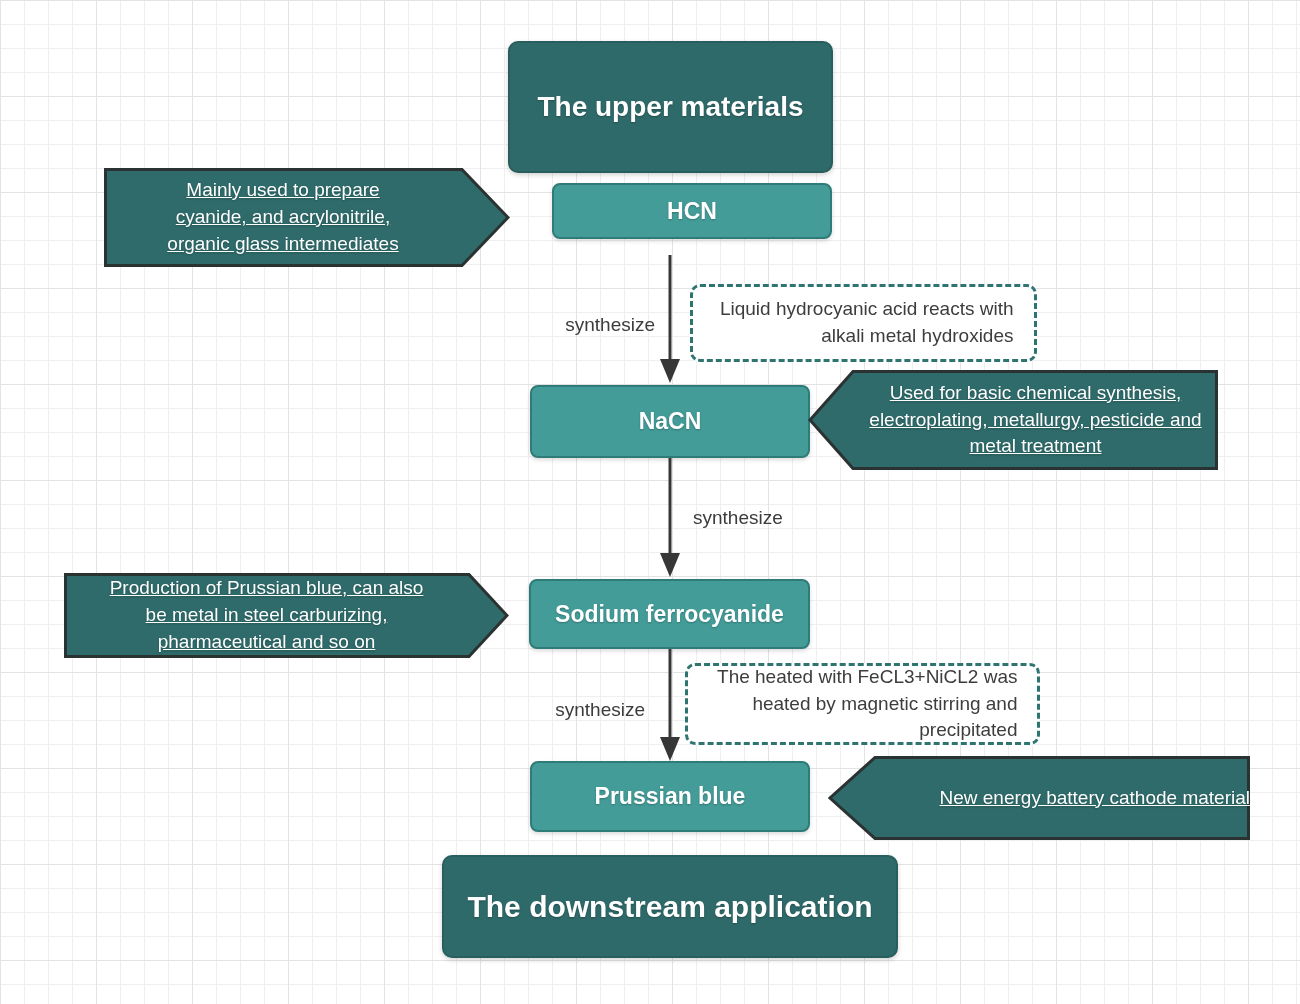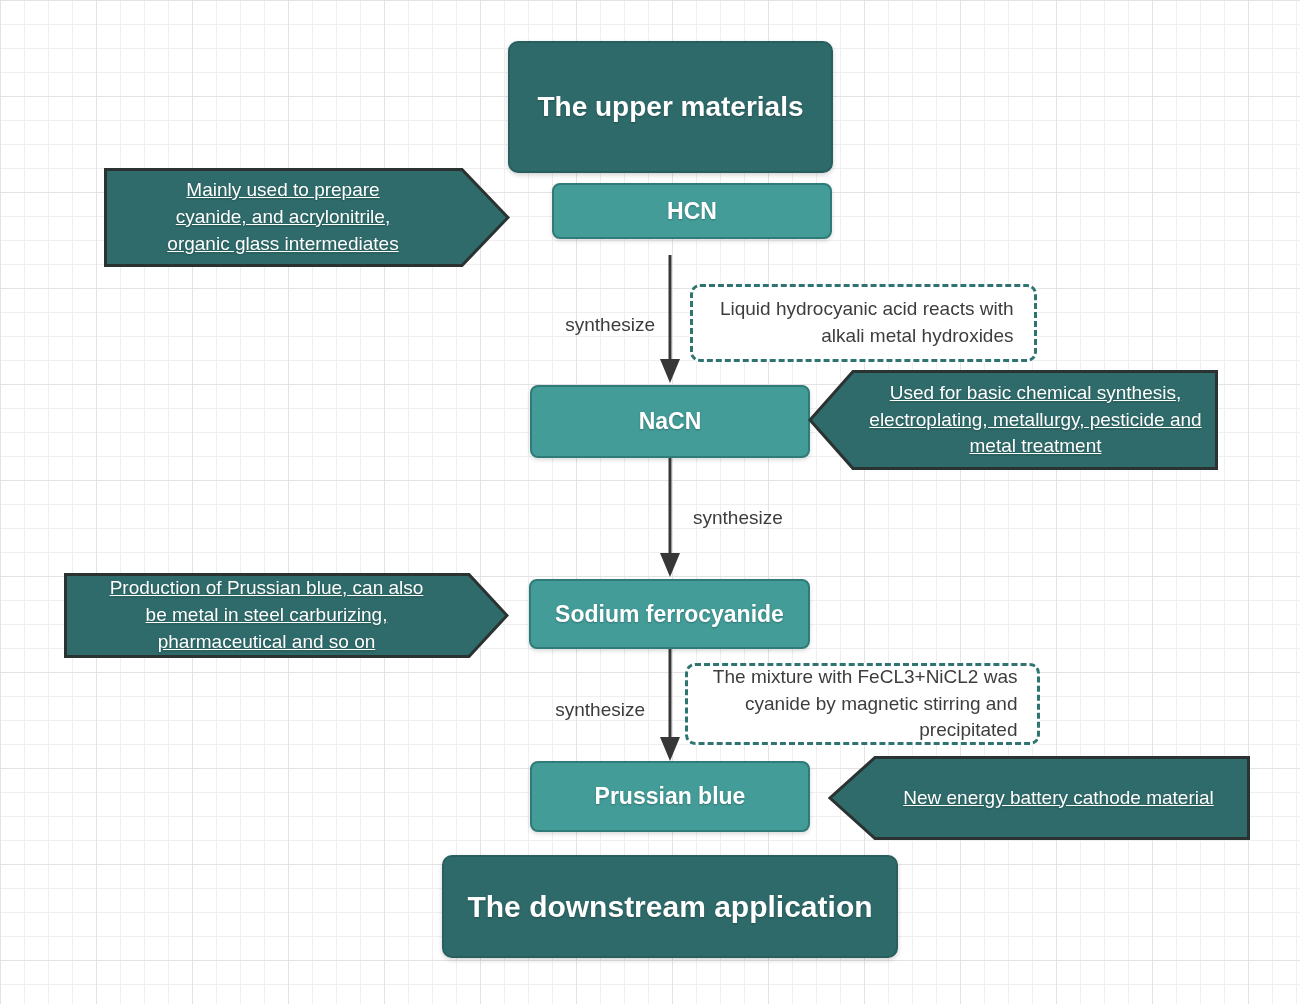--- a/index.html
+++ b/index.html
@@ -81,21 +81,21 @@
 
   .callout-r1 { left: 808px; top: 370px; width: 410px; height: 100px; }
   .callout-r1 .callout-text { left: 45px; right: 0; }
   .callout-r1 .callout-text span { max-width: 340px; }
 
   .callout-l2 { left: 64px; top: 573px; width: 445px; height: 85px; }
   .callout-l2 .callout-text { left: 0; width: 405px; }
   .callout-l2 .callout-text span { max-width: 320px; }
 
   .callout-r2 { left: 828px; top: 756px; width: 422px; height: 84px; }
-  .callout-r2 .callout-text { left: 47px; right: 8px; }
+  .callout-r2 .callout-text { left: 47px; right: 0; justify-content: flex-end; }
   .callout-r2 .callout-text span { max-width: 360px; }
 
   
   .note {
     background: #ffffff;
     border: 3px dashed #2e7572;
     border-radius: 10px;
     color: #3d3d3d;
     font-size: 19px;
     line-height: 1.4;
@@ -192,21 +192,21 @@
     <span>Sodium ferrocyanide</span>
   </div>
 
   <svg class="arrow arrow-3" viewBox="0 0 26 112">
     <line x1="13" y1="0" x2="13" y2="90" stroke="#373737" stroke-width="3"></line>
     <polygon points="3,88 23,88 13,112" fill="#373737"></polygon>
   </svg>
   <div class="edge-label edge-label-3">synthesize</div>
 
   <div class="abs note note-3">
-    <span>The mixture with FeCL3+NiCL2 was cyanide by magnetic stirring and precipitated</span>
+    <span>The heated with FeCL3+NiCL2 was heated by magnetic stirring and precipitated</span>
   </div>
 
   <div class="abs node node-pb">
     <span>Prussian blue</span>
   </div>
 
   <div class="callout callout-r2">
     <svg width="422" height="84" viewBox="0 0 422 84">
       <polygon points="47,1.5 420.5,1.5 420.5,82.5 47,82.5 2,42" fill="#2e6b6a" stroke="#2b3232" stroke-width="3" stroke-linejoin="miter"></polygon>
     </svg>

